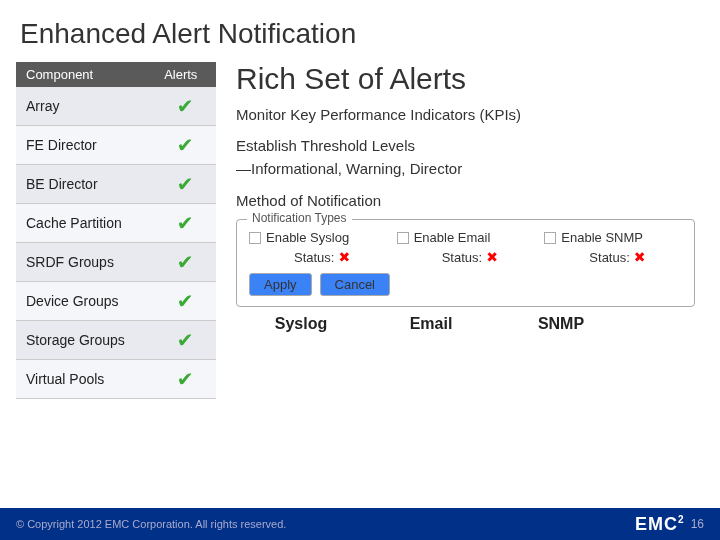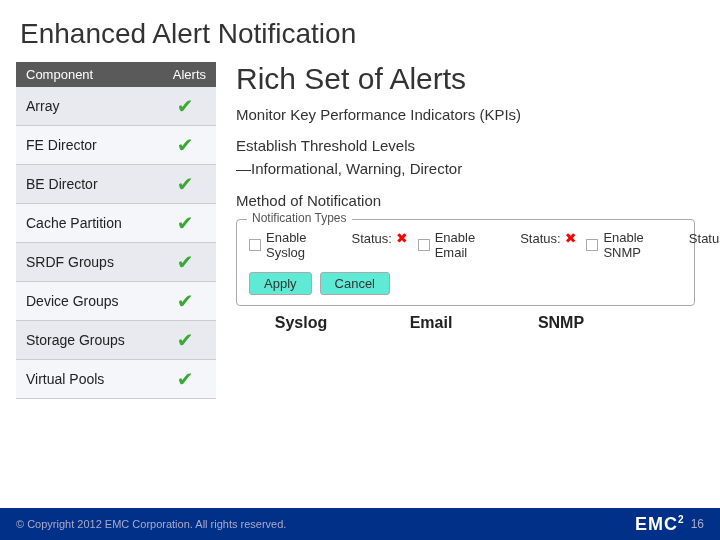--- a/index.html
+++ b/index.html
@@ -35,21 +35,21 @@
     }
     .component-table thead tr th {
       background: #5a5a5a;
       color: #fff;
       padding: 5px 10px;
       text-align: left;
       font-weight: normal;
       font-size: 13px;
     }
     .component-table thead tr th:last-child {
-      text-align: right;
+      text-align: left;
     }
     .component-table tbody tr {
       border-bottom: 1px solid #ccc;
     }
     .component-table tbody tr:nth-child(odd) {
       background: #e8eaf0;
     }
     .component-table tbody tr:nth-child(even) {
       background: #f5f6fa;
     }
@@ -121,21 +121,21 @@
     .notif-row {
       display: flex;
       flex-direction: row;
       gap: 10px;
       margin-bottom: 8px;
       align-items: center;
     }
 
     .notif-col {
       display: flex;
-      flex-direction: row;
+      flex-direction: column;
       align-items: flex-start;
       flex: 1;
     }
 
     .notif-label {
       display: flex;
       align-items: center;
       gap: 5px;
       font-size: 13px;
       color: #333;
@@ -170,21 +170,21 @@
       gap: 8px;
       margin-top: 6px;
     }
 
     .btn-apply, .btn-cancel {
       padding: 3px 14px;
       font-size: 13px;
       border: 1px solid #aaa;
       border-radius: 3px;
       cursor: pointer;
-      background: #5eead4;
+      background: #3b82f6;
       color: #333;
     }
 
     .notif-footer {
       display: flex;
       flex-direction: row;
       margin-top: 8px;
       width: 390px;
     }
 

